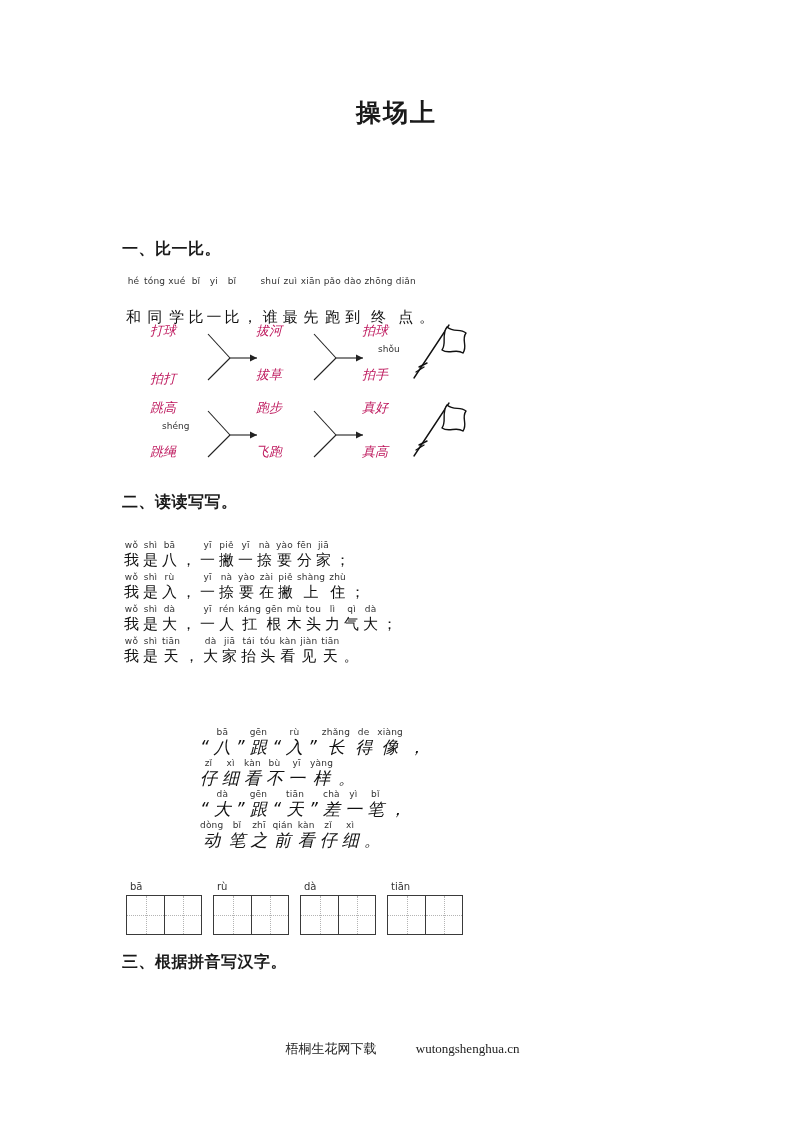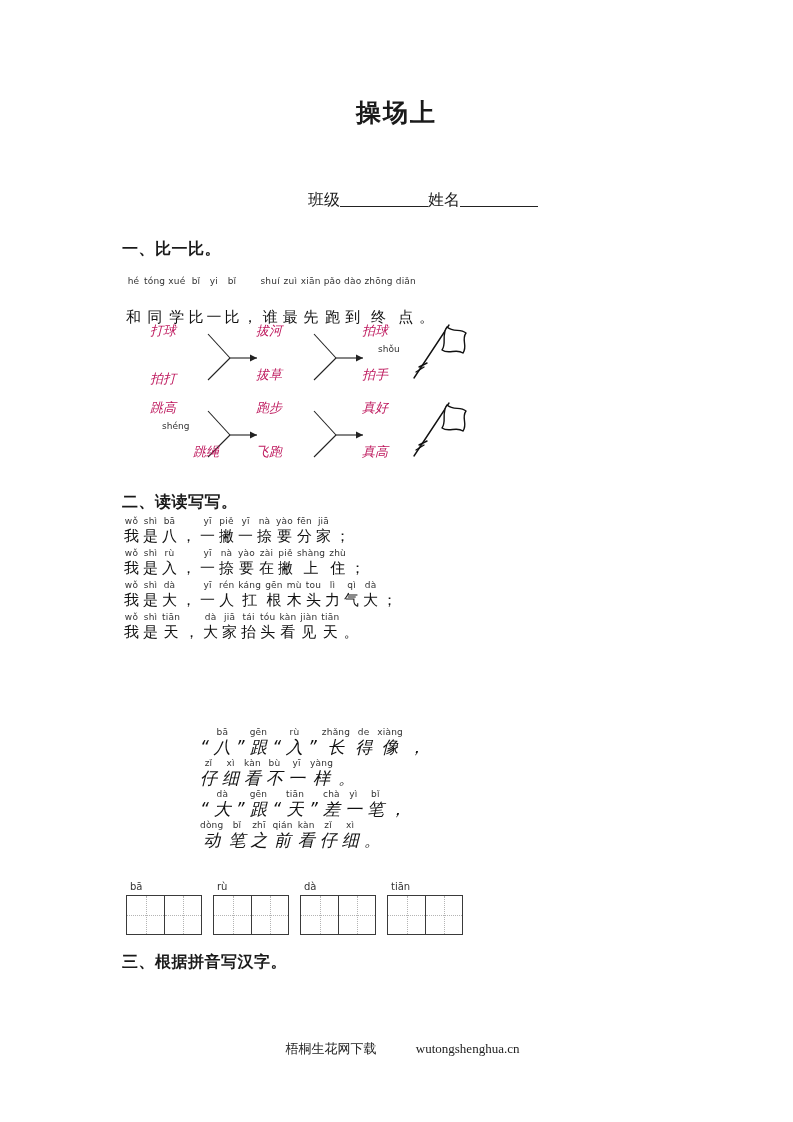--- a/index.html
+++ b/index.html
@@ -130,21 +130,21 @@
     position: absolute;
     top: 0; left: 0;
     width: 340px;
     height: 150px;
   }
   .flag-svg { position: absolute; }
 
   
   #read-block {
     position: absolute;
-    top: 516px;
+    top: 540px;
     left: 124px;
   }
   #read-block .read-row {
     margin-bottom: 2px;
   }
   #read-block .py-unit { margin-right: 4px; }
 
   
   #verse-block {
     position: absolute;
@@ -227,23 +227,20 @@
     font-family: "Liberation Serif", "DejaVu Serif", serif;
   }
 </style>
 </head>
 <body>
 
 <div class="page">
 
   <div class="doc-title">操场上</div>
 
-  <div class="name-line">
-    <span>班级</span><span class="blank blank-a"></span><span>姓名</span><span class="blank blank-b"></span>
-  </div>
 
   <div class="section-head" id="sec1">一、比一比。</div>
   <div class="section-head" id="sec2">二、读读写写。</div>
   <div class="section-head" id="sec3">三、根据拼音写汉字。</div>
 
   <div class="py-line" id="ex1-prompt">
       <div class="py-unit">
         <div class="py">hé</div>
         <div class="hz">和</div>
       </div>
@@ -334,21 +331,21 @@
 
     <div class="match-word" style="left:106px;top:4px;">拔河</div>
     <div class="match-word" style="left:106px;top:48px;">拔草</div>
 
     <div class="match-word" style="left:212px;top:4px;">拍球</div>
     <div class="match-py" style="left:228px;top:26px;">shǒu</div>
     <div class="match-word" style="left:212px;top:48px;">拍手</div>
 
     <div class="match-word" style="left:0px;  top:81px;">跳高</div>
     <div class="match-py" style="left:12px; top:103px;">shéng</div>
-    <div class="match-word" style="left:0px;  top:125px;margin-left:43px;">跳绳</div>
+    <div class="match-word" style="left:0px;  top:125px;">跳绳</div>
 
     <div class="match-word" style="left:106px;top:81px;">跑步</div>
     <div class="match-word" style="left:106px;top:125px;">飞跑</div>
 
     <div class="match-word" style="left:212px;top:81px;">真好</div>
     <div class="match-word" style="left:212px;top:125px;">真高</div>
 
     <svg class="flag-svg" style="left:252px; top:4px;" width="70" height="58" viewBox="0 0 70 58">
       <g fill="none" stroke="#111" stroke-width="1.4" stroke-linecap="round">
         <path d="M12,56 L47,3"></path>

